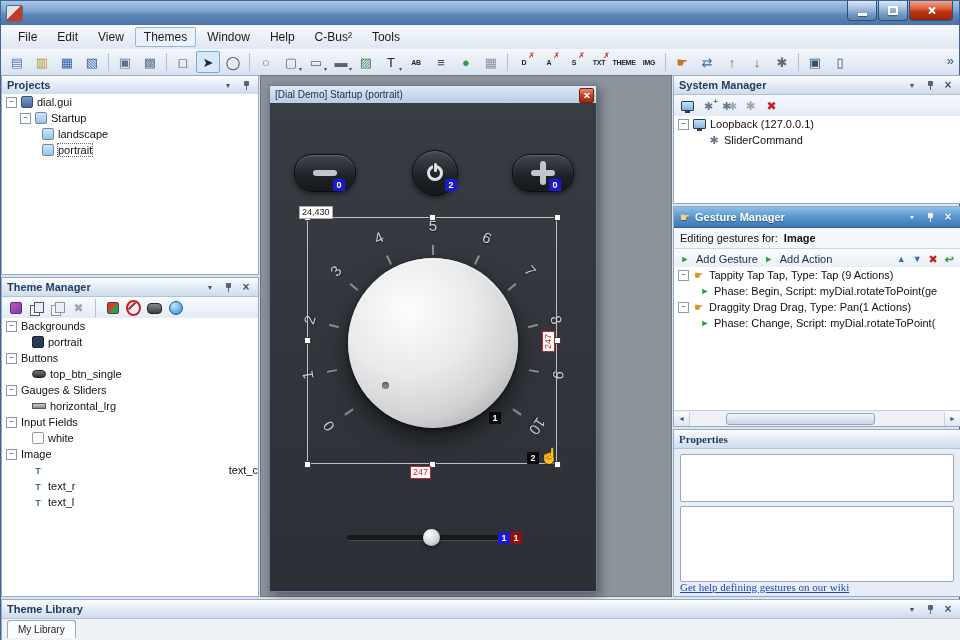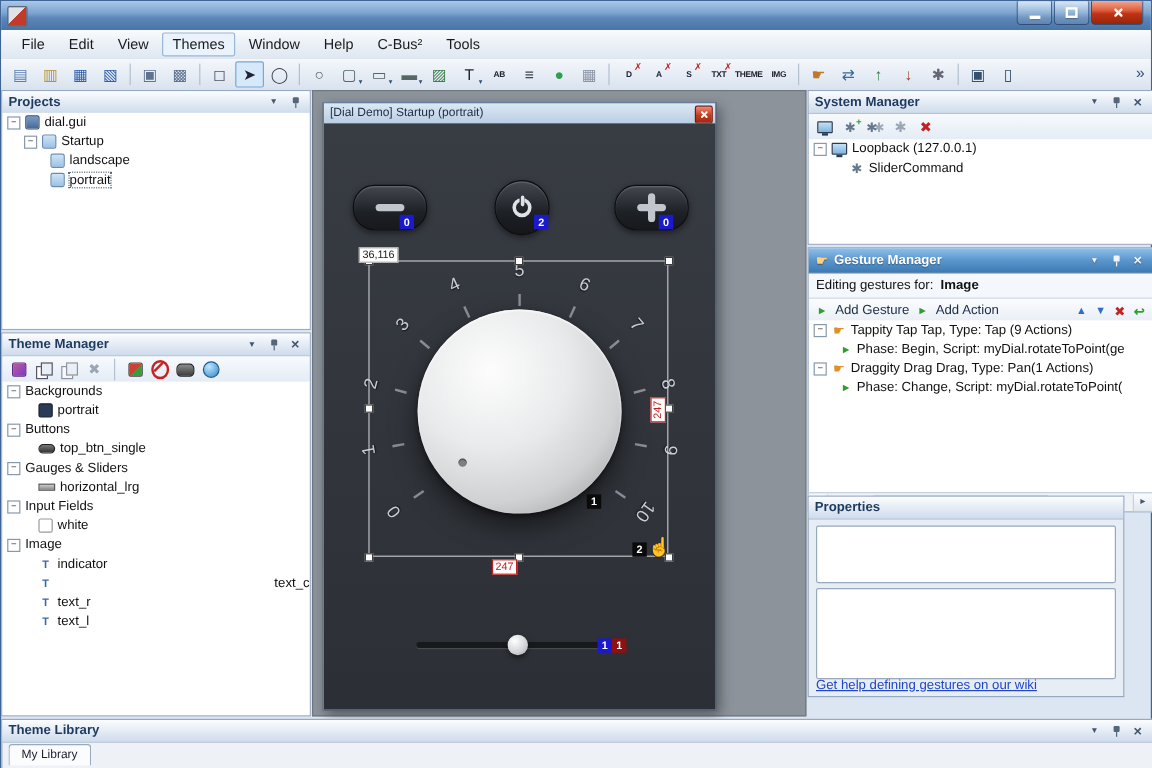--- a/index.html
+++ b/index.html
@@ -472,24 +472,20 @@
         <span class="tlabel">Input Fields</span>
       </div>
       <div class="trow" style="padding-left:30px;">
         <span class="ticon i-white"></span>
         <span class="tlabel">white</span>
       </div>
       <div class="trow" style="padding-left:4px;">
         <span class="exp">−</span>
         <span class="tlabel">Image</span>
       </div>
-      <div class="trow" style="padding-left:30px;">
-        <span class="i-text"></span>
-        <span class="tlabel">indicator</span>
-      </div>
       <div class="trow" style="padding-left:30px;justify-content:space-between;">
         <span class="i-text"></span>
         <span class="tlabel">text_c</span>
       </div>
       <div class="trow" style="padding-left:30px;">
         <span class="i-text"></span>
         <span class="tlabel">text_r</span>
       </div>
       <div class="trow" style="padding-left:30px;">
         <span class="i-text"></span>
@@ -553,21 +549,21 @@
         <div class="sel-rect"></div>
         <span class="handle" style="left:34px;top:111px;"></span>
         <span class="handle" style="left:159px;top:111px;"></span>
         <span class="handle" style="left:284px;top:111px;"></span>
         <span class="handle" style="left:34px;top:234px;"></span>
         <span class="handle" style="left:284px;top:234px;"></span>
         <span class="handle" style="left:34px;top:358px;"></span>
         <span class="handle" style="left:159px;top:358px;"></span>
         <span class="handle" style="left:284px;top:358px;"></span>
 
-        <span class="dim-label" style="left:29px;top:103px;">36,116</span>
+        <span class="dim-label" style="left:29px;top:103px;">24,430</span>
         <span class="dim-label redl vert" style="left:268px;top:232px;">247</span>
         <span class="dim-label redl" style="left:140px;top:363px;">247</span>
 
         <span class="badge dark" style="left:219px;top:309px;">1</span>
         <span class="badge dark" style="left:257px;top:349px;">2</span>
         <span class="cursor-hand" style="left:270px;top:344px;">☝</span>
 
         <div class="slider-track"></div>
         <div class="slider-thumb"></div>
         <span class="badge blue" style="left:228px;top:429px;">1</span>
@@ -663,21 +659,21 @@
     </div>
     <div class="hscroll">
       <span class="scr-btn">◄</span>
       <div class="scr-track">
         <div class="scr-thumb"></div>
       </div>
       <span class="scr-btn right">►</span>
     </div>
   </div>
 
-  <div class="panel" style="left:672px;top:412px;width:264px;height:168px;">
+  <div class="panel" style="left:672px;top:428px;width:288px;height:168px;font-family:Liberation Serif, serif;">
     <div class="panel-header">
       <span>Properties</span>
       <span class="ph-sp"></span>
     </div>
     <div class="prop-box" style="top:24px;height:46px;"></div>
     <div class="prop-box" style="top:76px;height:74px;"></div>
     <a class="prop-link" href="#">Get help defining gestures on our wiki</a>
   </div>
 
   <div class="panel" style="left:0;top:598px;width:960px;height:42px;background:#eef1f5;">

